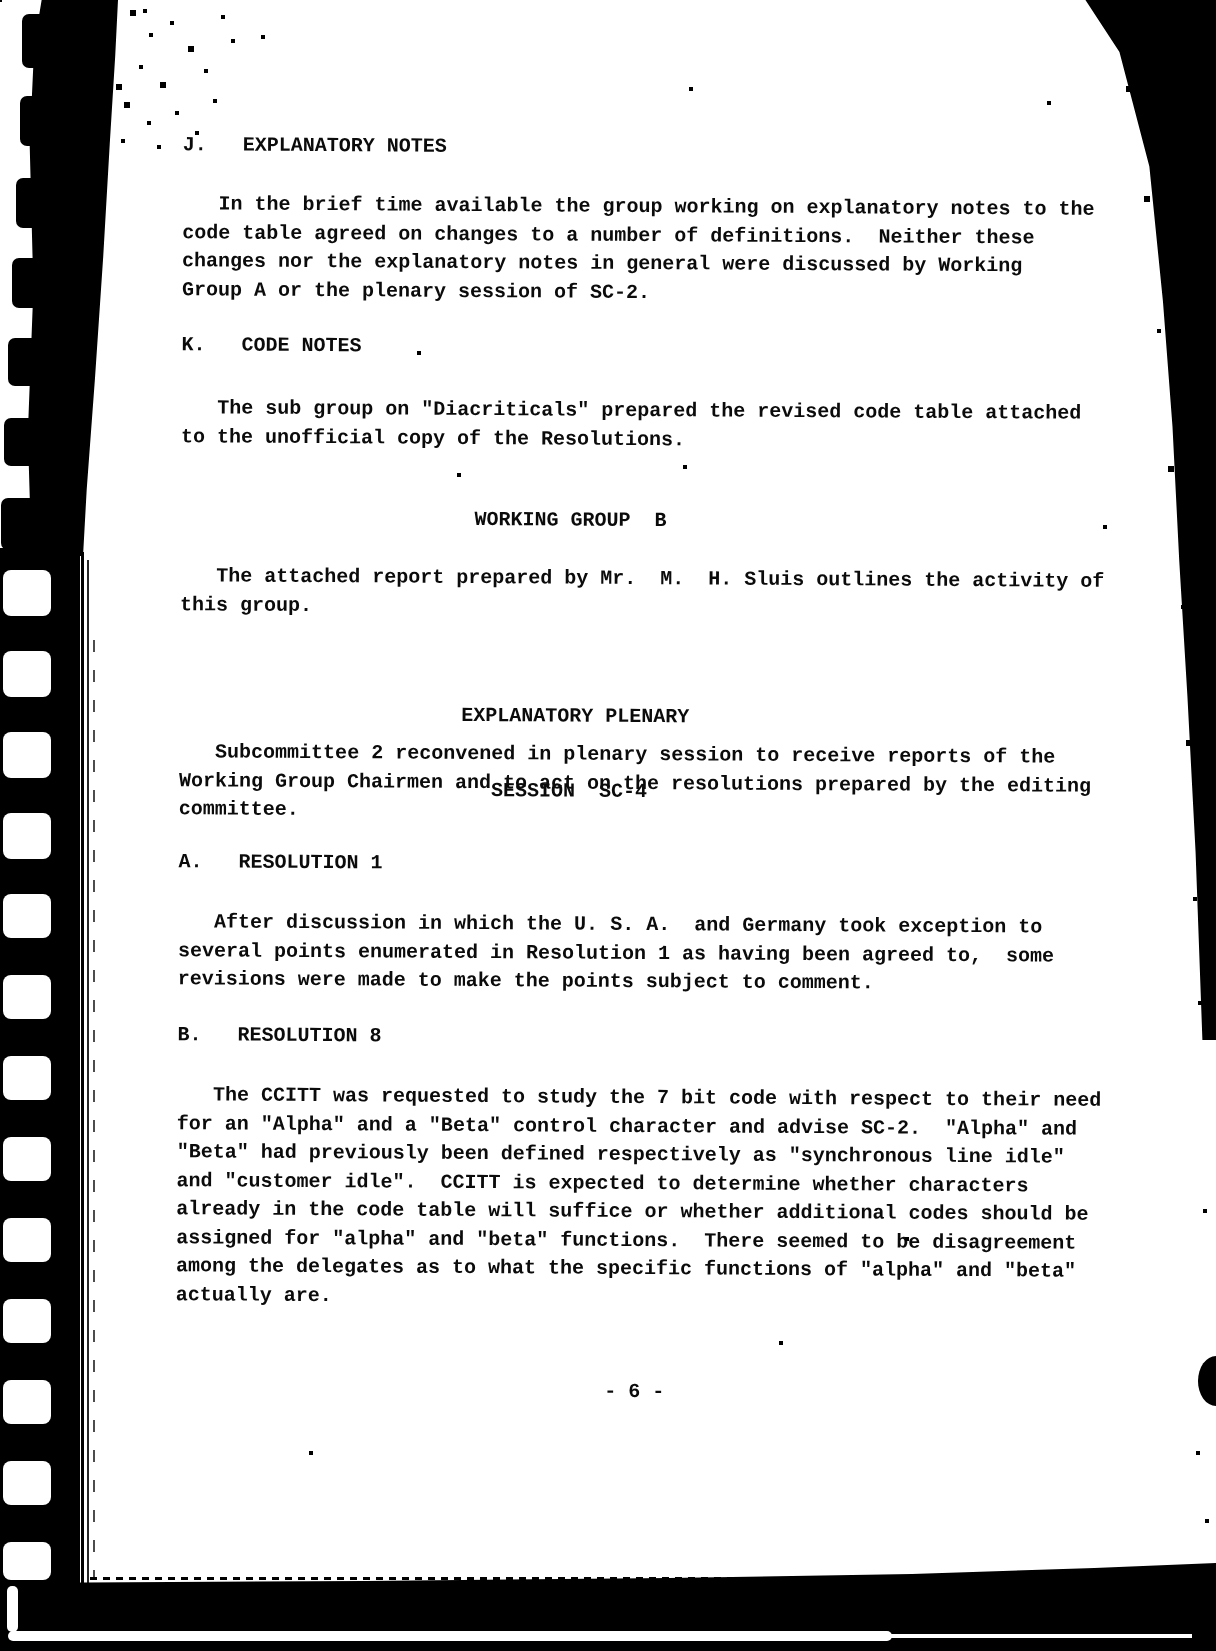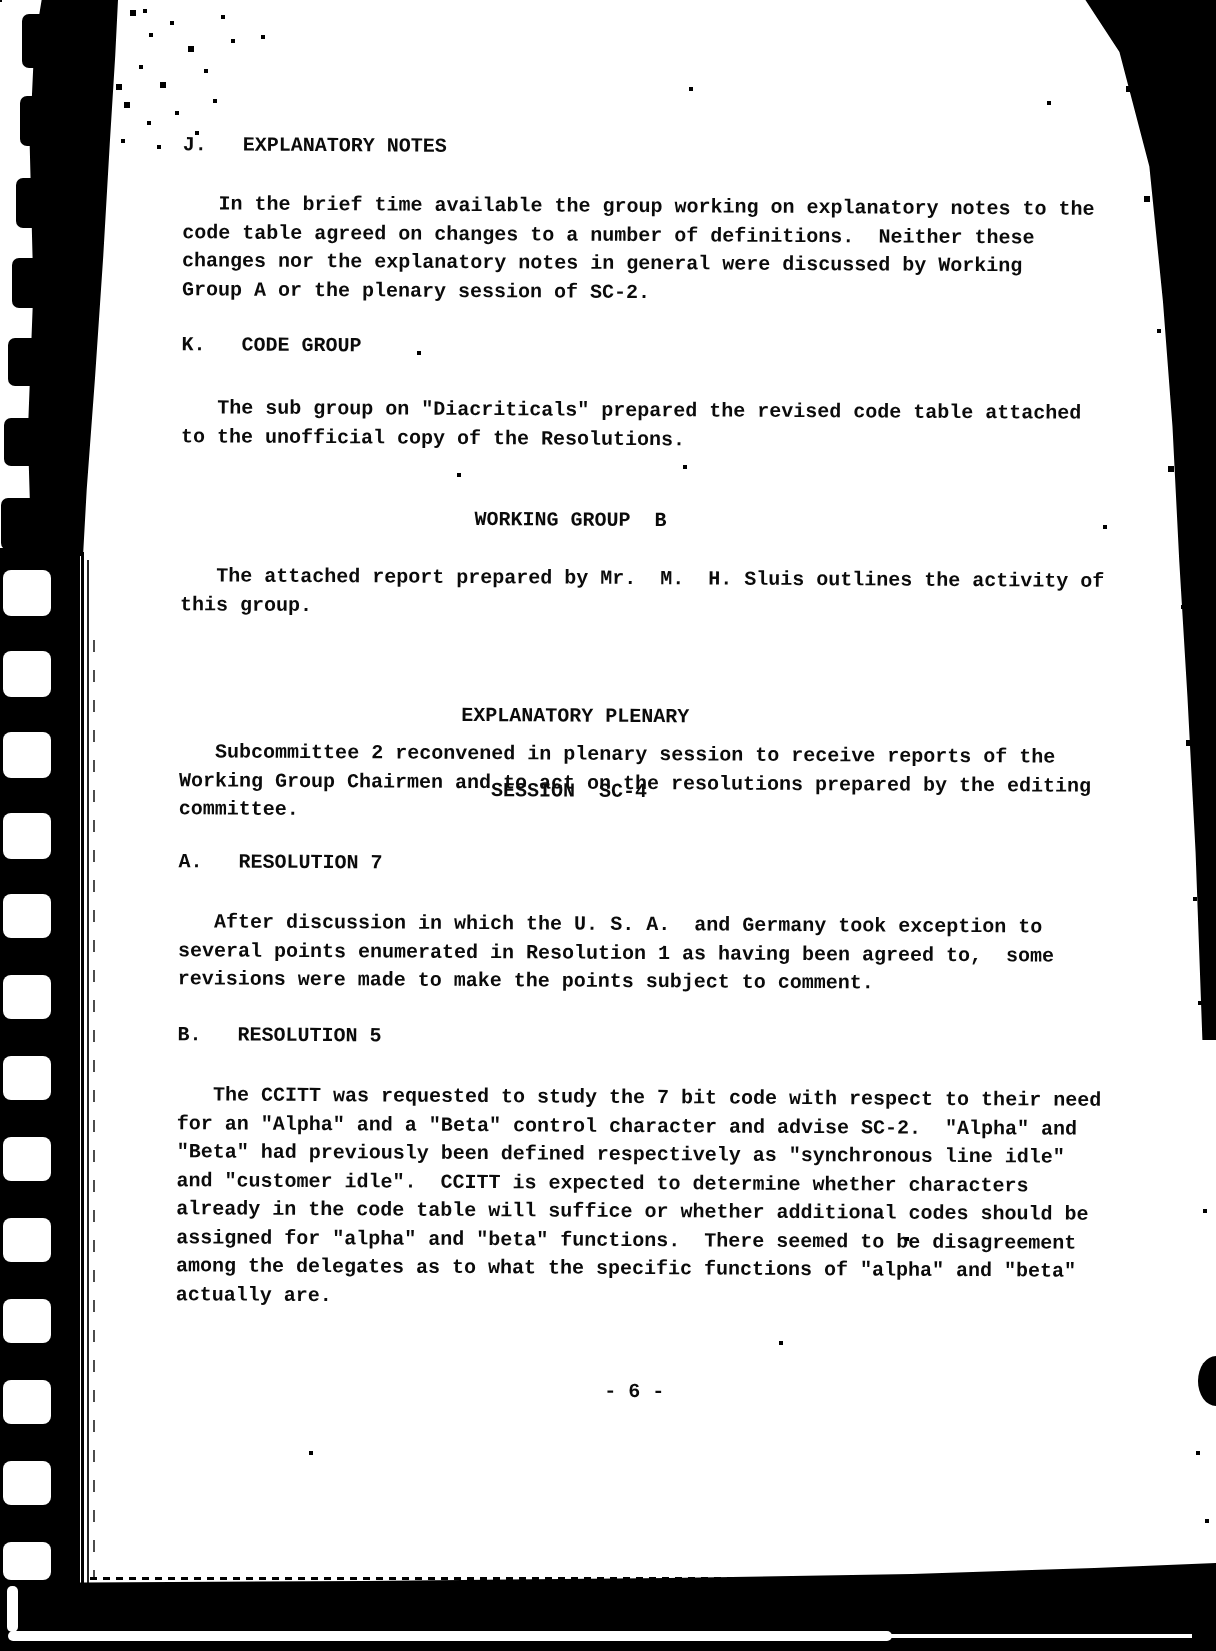--- a/index.html
+++ b/index.html
@@ -93,21 +93,21 @@
     </div>
     <div class="para" style="top:190px">
       <div class="line indent">In the brief time available the group working on explanatory notes to the</div>
       <div class="line">code table agreed on changes to a number of definitions.  Neither these</div>
       <div class="line">changes nor the explanatory notes in general were discussed by Working</div>
       <div class="line">Group A or the plenary session of SC-2.</div>
     </div>
 
     <div class="heading" style="top:333px">
       <span>K.</span>
-      <span>CODE GROUP</span>
+      <span>CODE NOTES</span>
     </div>
     <div class="para" style="top:394px">
       <div class="line indent">The sub group on "Diacriticals" prepared the revised code table attached</div>
       <div class="line">to the unofficial copy of the Resolutions.</div>
     </div>
 
     <div class="center-h" style="left:477px;top:506px">WORKING GROUP  B</div>
     <div class="para" style="top:562px">
       <div class="line indent">The attached report prepared by Mr.  M.  H. Sluis outlines the activity of</div>
       <div class="line">this group.</div>
@@ -118,31 +118,31 @@
       <div class="line" style="margin-left:30px">SESSION  SC-4</div>
     </div>
     <div class="para" style="top:738px">
       <div class="line indent">Subcommittee 2 reconvened in plenary session to receive reports of the</div>
       <div class="line">Working Group Chairmen and to act on the resolutions prepared by the editing</div>
       <div class="line">committee.</div>
     </div>
 
     <div class="heading" style="top:850px">
       <span>A.</span>
-      <span>RESOLUTION 7</span>
+      <span>RESOLUTION 1</span>
     </div>
     <div class="para" style="top:908px">
       <div class="line indent">After discussion in which the U. S. A.  and Germany took exception to</div>
       <div class="line">several points enumerated in Resolution 1 as having been agreed to,  some</div>
       <div class="line">revisions were made to make the points subject to comment.</div>
     </div>
 
     <div class="heading" style="top:1023px">
       <span>B.</span>
-      <span>RESOLUTION 5</span>
+      <span>RESOLUTION 8</span>
     </div>
     <div class="para" style="top:1081px">
       <div class="line indent">The CCITT was requested to study the 7 bit code with respect to their need</div>
       <div class="line">for an "Alpha" and a "Beta" control character and advise SC-2.  "Alpha" and</div>
       <div class="line">"Beta" had previously been defined respectively as "synchronous line idle"</div>
       <div class="line">and "customer idle".  CCITT is expected to determine whether characters</div>
       <div class="line">already in the code table will suffice or whether additional codes should be</div>
       <div class="line">assigned for "alpha" and "beta" functions.  There seemed to be disagreement</div>
       <div class="line">among the delegates as to what the specific functions of "alpha" and "beta"</div>
       <div class="line">actually are.</div>

